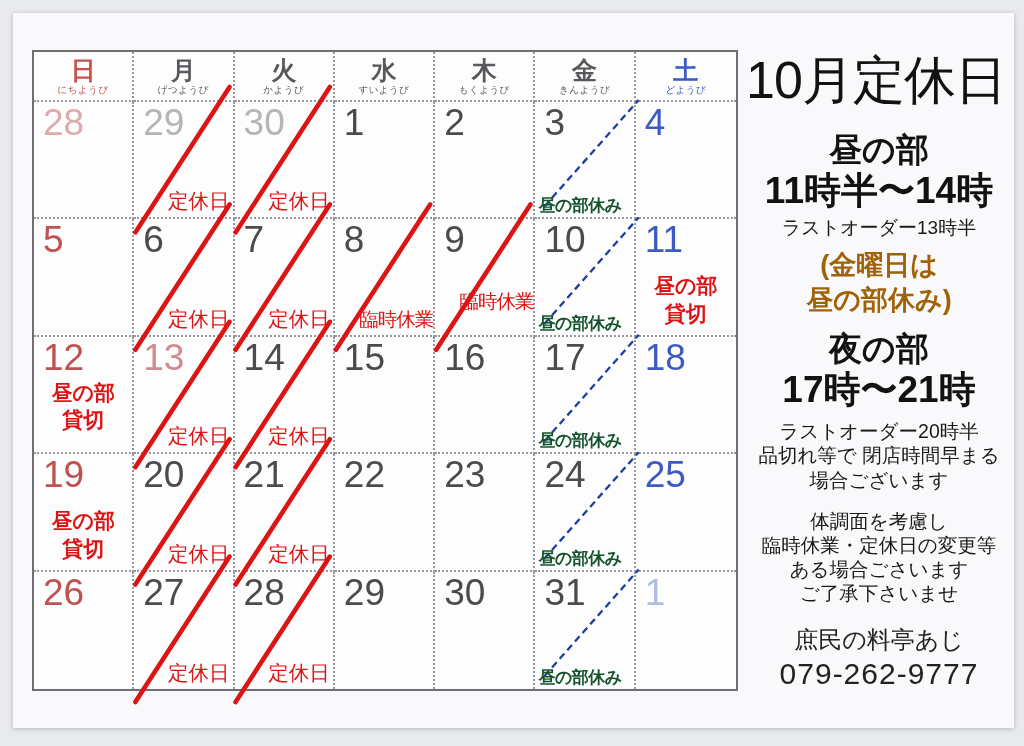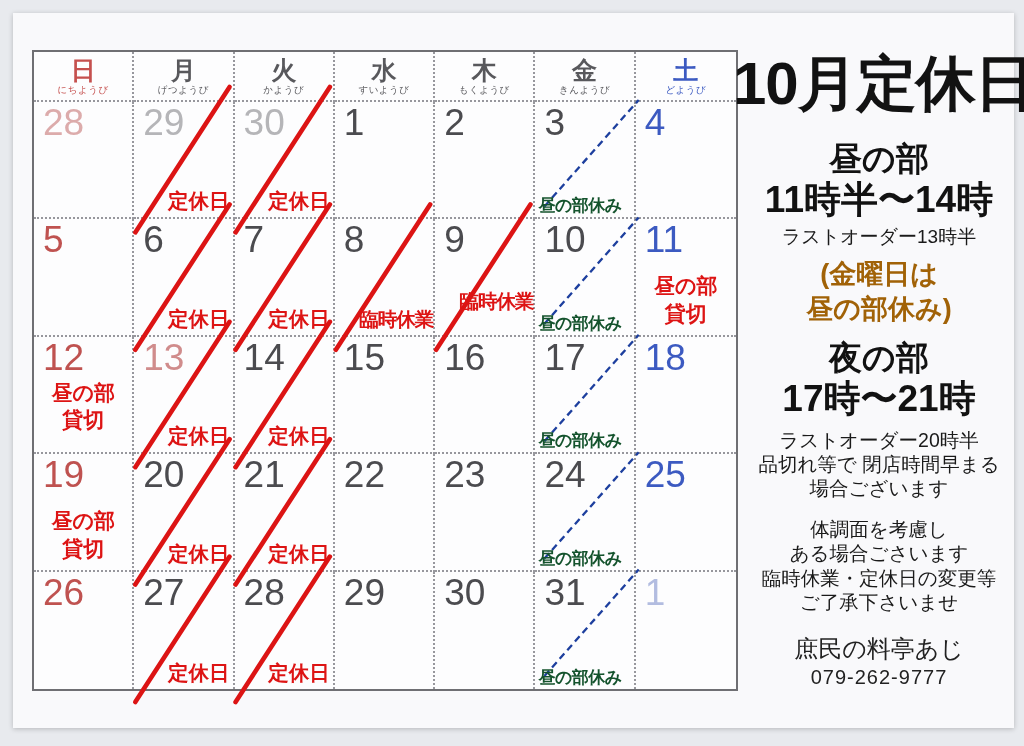--- a/index.html
+++ b/index.html
@@ -46,45 +46,45 @@
   .t-wd{color:#4b4b4f;}
   .t-holiday{color:#d08c8c;}
   .t-prev{color:#b5b5b8;}
   .t-prev-sun{color:#dcabab;}
   .t-next-sat{color:#b2bce0;}
   .note{color:#dd1414;font-weight:800;font-size:21px;line-height:1.32;text-align:center;width:100%;}
   .ntop{margin-top:1px;}
   .nbot{position:absolute;left:0;bottom:7px;}
   .mlabel-red{
     position:absolute;right:3px;bottom:2px;z-index:5;
-    color:#dd1414;font-weight:700;font-size:20.5px;white-space:nowrap;
+    color:#dd1414;font-weight:400;font-size:20.5px;white-space:nowrap;
   }
   .mlabel-red.temp{font-size:19.5px;right:0;letter-spacing:-1px;}
   .mlabel-blue{
     position:absolute;left:3px;bottom:0;z-index:5;
     color:#14532d;font-weight:800;font-size:17px;white-space:nowrap;letter-spacing:-0.5px;
   }
   .cal-lines{position:absolute;left:0;top:0;width:702px;height:637px;overflow:visible;pointer-events:none;z-index:4;}
   .rline{stroke:#dc1414;stroke-width:4.6;stroke-linecap:round;}
   .bline{stroke:#1d3f9e;stroke-width:2.3;stroke-dasharray:7 4.5;}
   
   .panel{
     position:absolute;left:739px;top:52px;width:280px;text-align:center;color:#121212;
   }
-  .p-title{font-size:60px;font-weight:700;line-height:1.08;white-space:nowrap;margin-left:-6px;letter-spacing:-1px;text-align:center;}
+  .p-title{font-size:52px;font-weight:400;line-height:1.08;white-space:nowrap;margin-left:-6px;letter-spacing:-1px;text-align:center;}
   .p-sec{font-size:33px;font-weight:800;margin-top:24px;line-height:1.1;}
   .p-hours{font-size:37px;font-weight:800;margin-top:3px;line-height:1.1;white-space:nowrap;}
   .p-lo{font-size:19px;margin-top:5px;line-height:1.15;color:#1a1a1a;}
   .p-rednote{font-size:27px;font-weight:800;color:#a16207;line-height:1.3;margin-top:9px;}
   .p-sec2{font-size:33px;font-weight:800;margin-top:13px;line-height:1.1;}
   .p-small{font-size:19.5px;line-height:1.24;color:#1a1a1a;}
   .p-small-block{margin-top:8px;}
   .p-notice{margin-top:17px;}
   .p-shop{font-size:24px;margin-top:21px;line-height:1.15;color:#222;}
-  .p-phone{font-size:20px;margin-top:3px;line-height:1.15;color:#222;letter-spacing:1px;}
+  .p-phone{font-size:30px;margin-top:3px;line-height:1.15;color:#222;letter-spacing:1px;}
 </style>
 </head>
 <body>
 
 <div class="card"></div>
 
 <div class="calendar">
   <div class="cal-grid" id="cal-grid">
       <div class="hcell">
         <div class="hkanji h-sun">日</div>
@@ -281,19 +281,19 @@
   </div>
   <div class="p-sec2">夜の部</div>
   <div class="p-hours">17時〜21時</div>
   <div class="p-small p-small-block">
     <div>ラストオーダー20時半</div>
     <div>品切れ等で 閉店時間早まる</div>
     <div>場合ございます</div>
   </div>
   <div class="p-small p-notice">
     <div>体調面を考慮し</div>
+    <div>臨時休業・定休日の変更等</div>
     <div>ある場合ごさいます</div>
-    <div>臨時休業・定休日の変更等</div>
     <div>ご了承下さいませ</div>
   </div>
   <div class="p-shop">庶民の料亭あじ</div>
   <div class="p-phone">079-262-9777</div>
 </div>
 
 </body></html>

